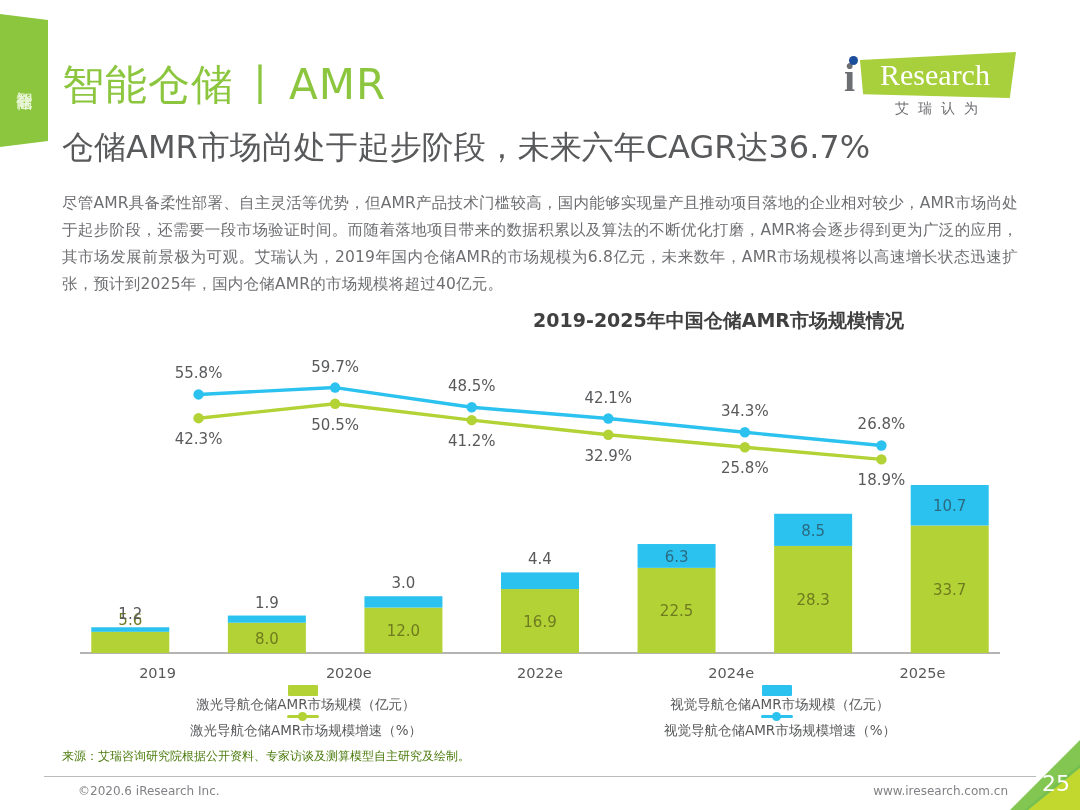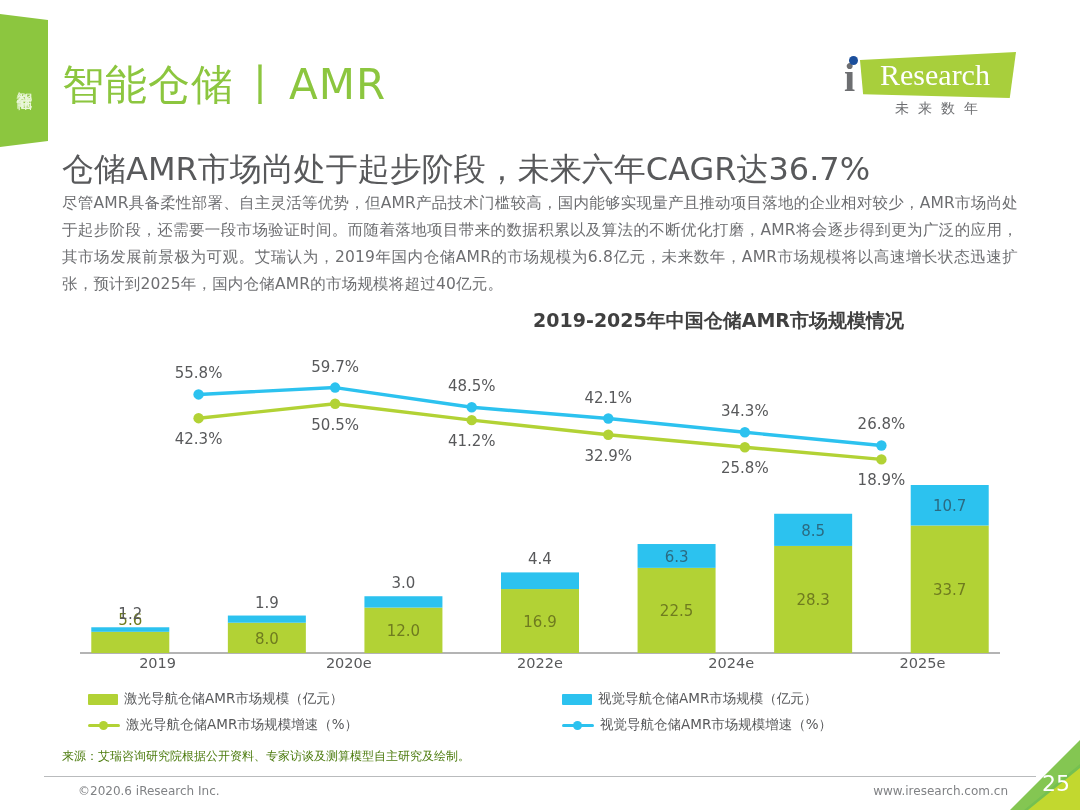--- a/index.html
+++ b/index.html
@@ -29,21 +29,21 @@
   
   .title-main{
     position:absolute;left:62px;top:57px;
     font-size:42px;font-weight:400;color:#8cc63f;letter-spacing:1px;
     font-family:"DejaVu Sans",sans-serif;white-space:nowrap;
   }
   .title-main .bar{color:#8cc63f;padding:0 6px;font-weight:300;}
   .title-sub{
     position:absolute;left:62px;top:126px;
     font-size:32px;font-weight:400;color:#58595b;letter-spacing:0px;
-    font-family:"DejaVu Sans",sans-serif;white-space:nowrap;margin-top:22px;
+    font-family:"DejaVu Sans",sans-serif;white-space:nowrap;
   }
 
   
   .logo{position:absolute;right:64px;top:52px;width:180px;height:68px;}
   .logo-shape{
     position:absolute;left:24px;top:0;width:156px;height:46px;
     background:#a8cf3c;
     clip-path:polygon(0 8px, 100% 0, 96% 100%, 2% 92%);
   }
   .logo-i{
@@ -79,20 +79,21 @@
     position:absolute;left:0;top:308px;width:904px;text-align:right;
     font-size:19px;font-weight:700;color:#404040;
     font-family:"DejaVu Sans",sans-serif;
   }
   .chart-area{position:absolute;left:62px;top:338px;width:956px;height:330px;}
   .chart-svg{position:absolute;left:0;top:0;}
 
   .axis-labels{
     position:absolute;left:62px;top:655px;width:956px;height:26px;
     display:flex;
+    align-items:flex-end;
   }
   .axis-label{
     flex:1;text-align:center;font-size:14.5px;color:#58595b;
     font-family:"DejaVu Sans",sans-serif;
   }
 
   
   .legend{
     position:absolute;left:62px;top:686px;width:956px;
   }
@@ -104,21 +105,21 @@
   }
   .swatch-bar{width:30px;height:11px;border-radius:1px;display:inline-block;}
   .swatch-line{width:32px;height:12px;position:relative;display:inline-block;}
   .swatch-line i{
     position:absolute;left:0;top:5px;width:32px;height:3px;display:block;border-radius:2px;
   }
   .swatch-line b{
     position:absolute;left:11px;top:2px;width:9px;height:9px;border-radius:50%;
     display:block;
   }
-  .legend-w1{min-width:430px;}
+  .legend-w1{min-width:430px;flex-direction:column;}
 
   
   .source{
     position:absolute;left:62px;top:748px;
     font-size:12px;color:#4d7c0f;font-family:"DejaVu Sans",sans-serif;
   }
   .rule{
     position:absolute;left:44px;top:776px;width:992px;height:1px;background:#b9bbbd;
   }
   .copy{
@@ -149,21 +150,21 @@
   <div class="title-main">
     <span>智能仓储</span><span class="bar">丨</span><span>AMR</span>
   </div>
   <div class="title-sub">仓储AMR市场尚处于起步阶段，未来六年CAGR达36.7%</div>
 
   <div class="logo">
     <div class="logo-shape"></div>
     <div class="logo-i">i</div>
     <div class="logo-i-dot"></div>
     <div class="logo-word">Research</div>
-    <div class="logo-cn">未来数年</div>
+    <div class="logo-cn">艾瑞认为</div>
   </div>
 
   <div class="para">尽管AMR具备柔性部署、自主灵活等优势，但AMR产品技术门槛较高，国内能够实现量产且推动项目落地的企业相对较少，AMR市场尚处于起步阶段，还需要一段市场验证时间。而随着落地项目带来的数据积累以及算法的不断优化打磨，AMR将会逐步得到更为广泛的应用，其市场发展前景极为可观。艾瑞认为，2019年国内仓储AMR的市场规模为6.8亿元，未来数年，AMR市场规模将以高速增长状态迅速扩张，预计到2025年，国内仓储AMR的市场规模将超过40亿元。</div>
 
   <div class="chart-title">2019-2025年中国仓储AMR市场规模情况</div>
 
   <div class="chart-area">
     <svg class="chart-svg" id="chart-svg" width="956" height="330" viewBox="0 0 956 330">
         <line x1="18" y1="315" x2="938" y2="315" stroke="#9b9b9b" stroke-width="1.4"></line>
         <rect x="29.285714285714292" y="293.81081081081084" width="78" height="21.189189189189186" fill="#b2d235"></rect>

